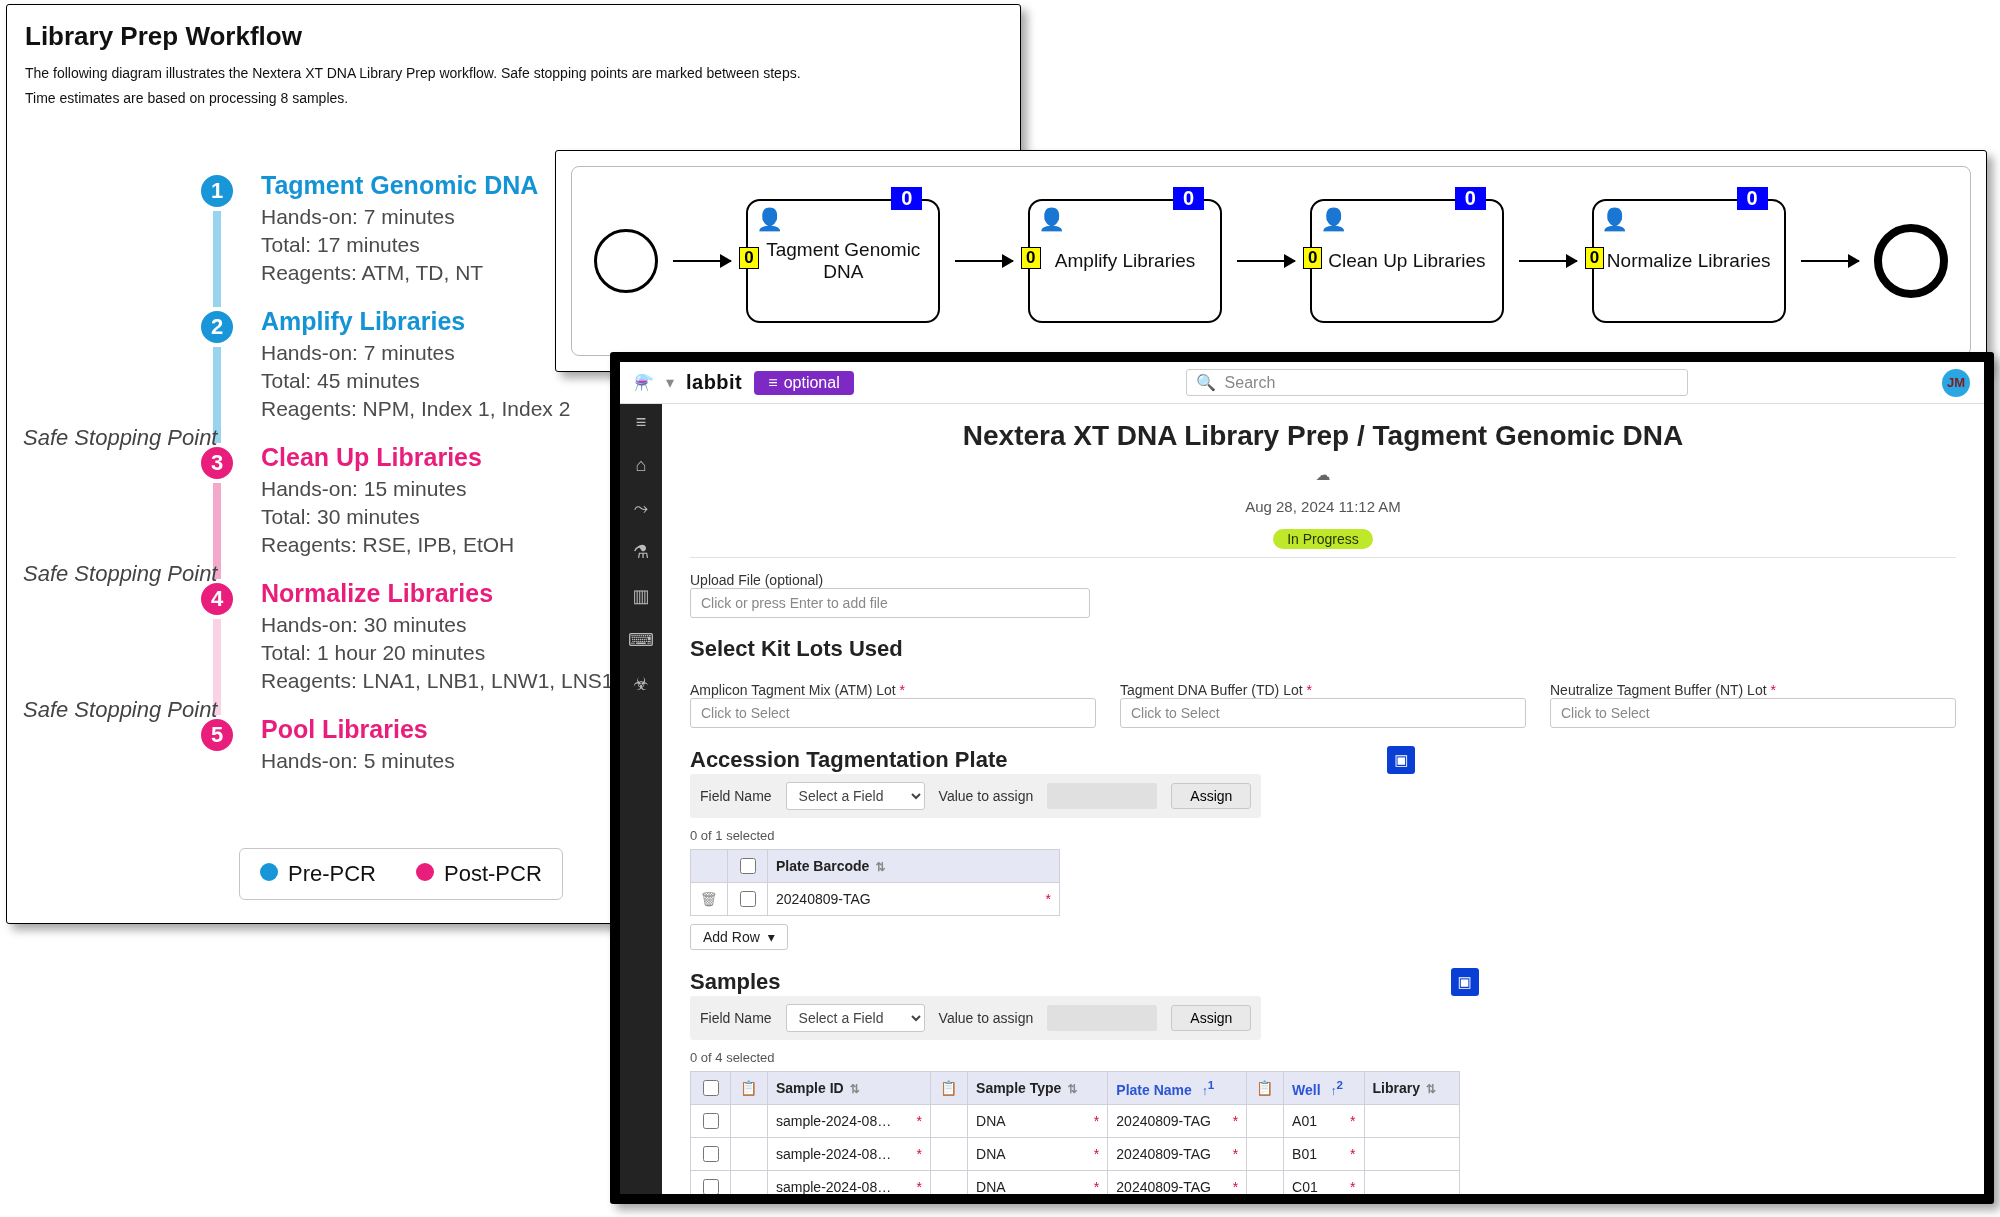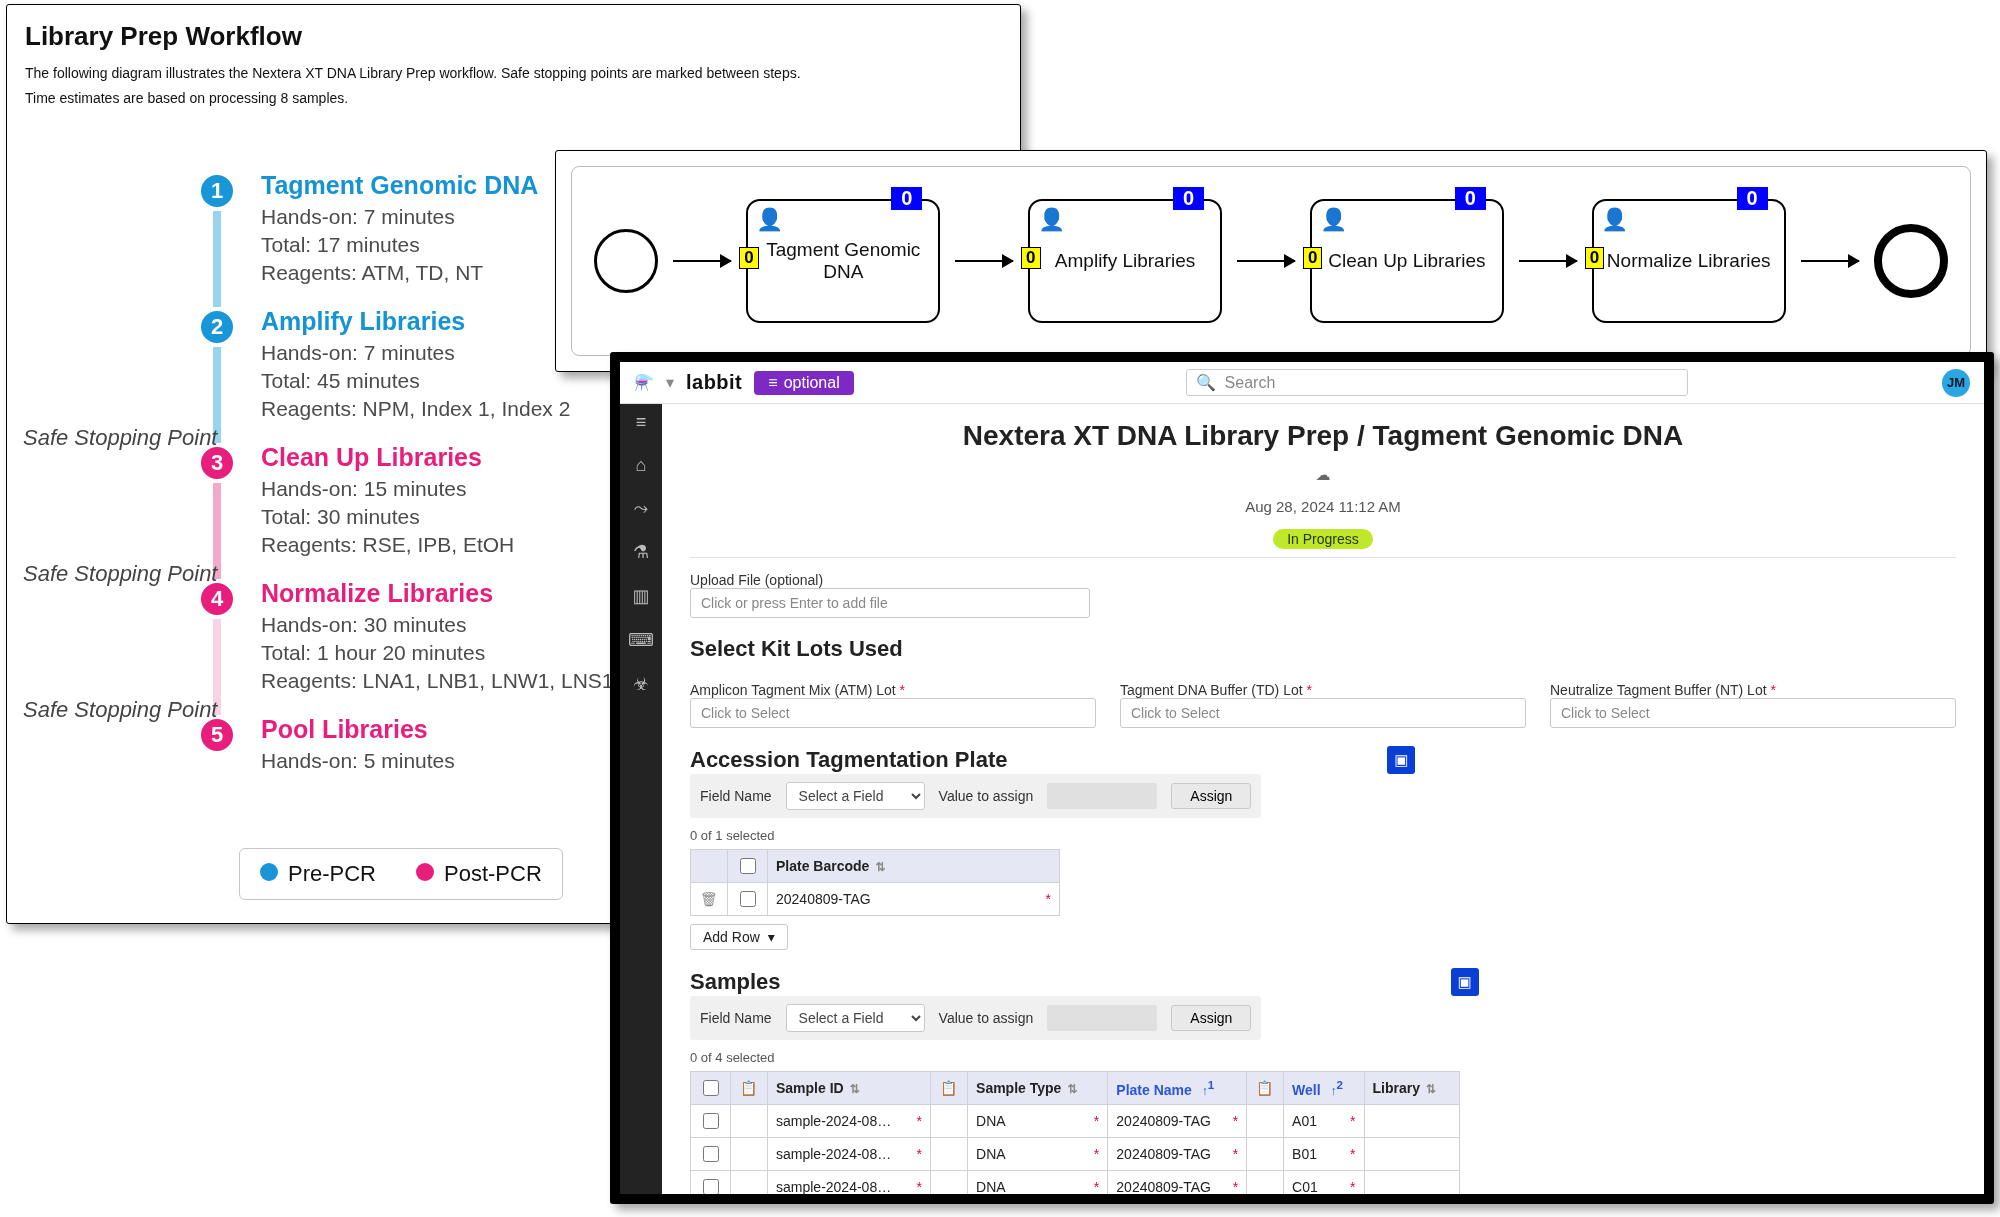--- a/index.html
+++ b/index.html
@@ -128,21 +128,21 @@
   }
   .chip::before { content: "≡"; font-size: 16px; }
   .brand { font-weight: 800; letter-spacing: .5px; font-size: 20px; }
   .search {
     flex: 0 0 480px; margin-left: 320px;
     display: flex; align-items: center; gap: 8px; border: 1px solid #ccc; border-radius: 3px;
     padding: 3px 10px; background: #fff; color: #888;
   }
   .avatar {
     margin-left: auto; width: 28px; height: 28px; border-radius: 50%; background: #2aa7e2;
-    color: #0f172a; font-size: 13px; display: flex; align-items: center; justify-content: center; font-weight: 600;
+    color: #7f1d1d; font-size: 13px; display: flex; align-items: center; justify-content: center; font-weight: 600;
   }
 
   .sidebar {
     grid-column: 1; grid-row: 2; background: #232323; color: #bbb;
     display: flex; flex-direction: column; align-items: center; padding-top: 8px; gap: 22px; font-size: 18px;
   }
   .sidebar .ico { cursor: pointer; }
 
   .content {
     grid-column: 2; grid-row: 2; background: #fff; overflow: auto;

